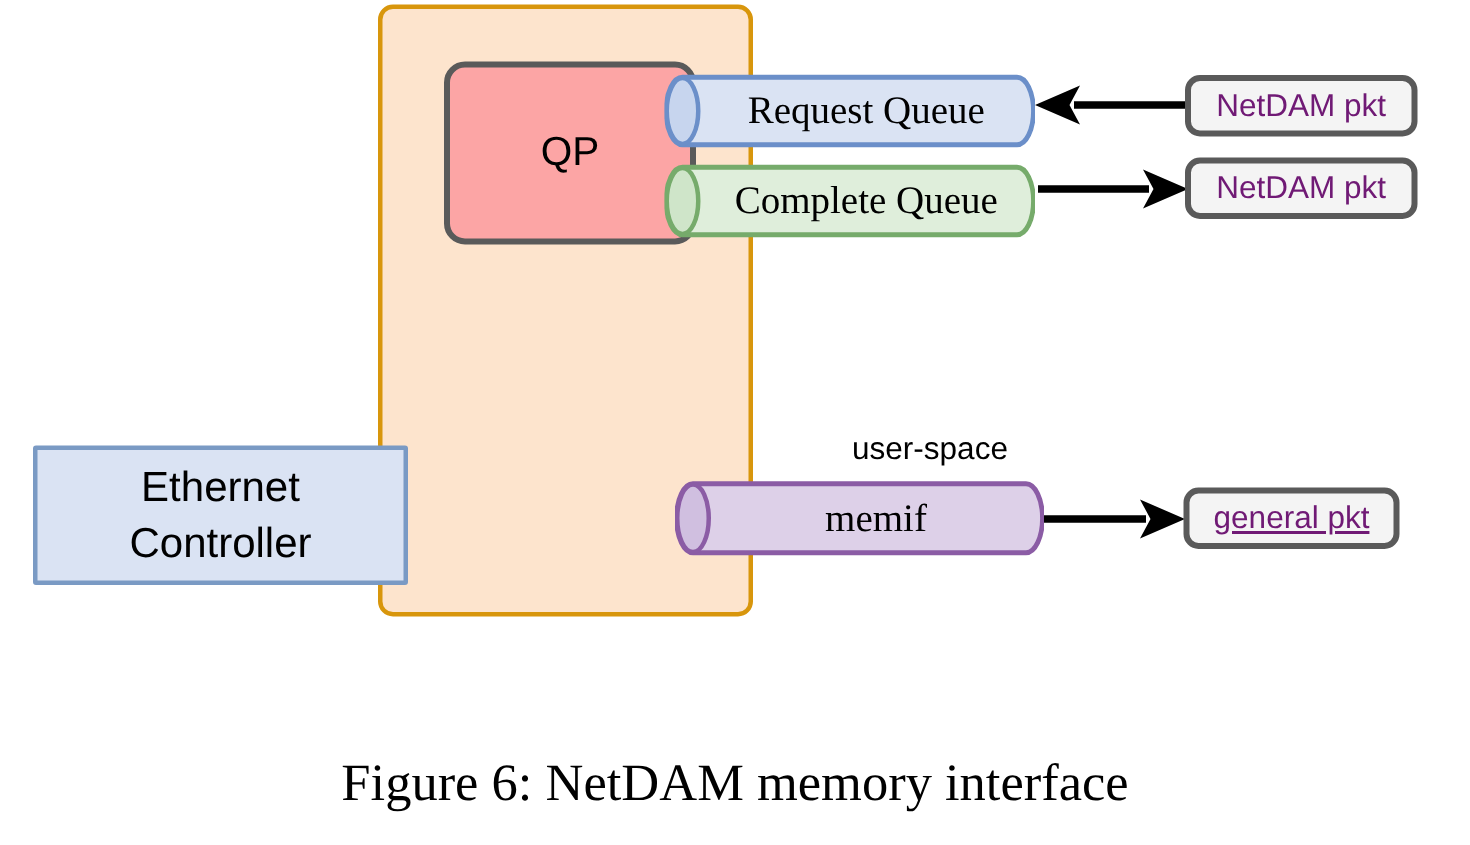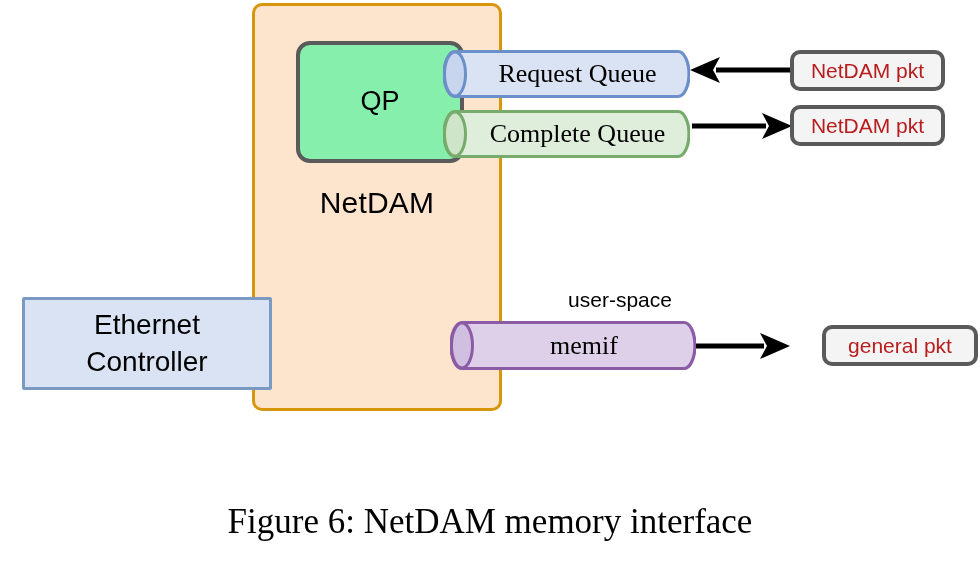--- a/index.html
+++ b/index.html
@@ -41,21 +41,21 @@
     letter-spacing: 0.2px;
   }
 
   
   .qp-memory {
     position: absolute;
     left: 296px;
     top: 41px;
     width: 168px;
     height: 122px;
-    background: #86efac;
+    background: #fca5a5;
     border: 4px solid #5a5a5a;
     border-radius: 14px;
     box-sizing: border-box;
     display: flex;
     align-items: center;
     justify-content: center;
   }
   .qp-memory-label {
     font-size: 27px;
     line-height: 1.32;
@@ -117,21 +117,21 @@
   .pkt-box {
     position: absolute;
     background: #f4f4f4;
     border: 4px solid #5a5a5a;
     border-radius: 10px;
     box-sizing: border-box;
     display: flex;
     align-items: center;
     justify-content: center;
     font-size: 21px;
-    color: #b91c1c;
+    color: #701a75;
   }
 
   
   .arrow-svg {
     position: absolute;
     overflow: visible;
   }
 
   
   .userspace-label {
@@ -156,21 +156,20 @@
     font-size: 35px;
     color: #000000;
   }
 </style>
 </head>
 <body>
 
 <div id="canvas">
 
   <div class="netdam-container"></div>
-  <div class="netdam-label">NetDAM</div>
 
   <div class="qp-memory">
     <div class="qp-memory-label">
       <div>QP</div>
     </div>
   </div>
 
   <div class="ethernet-controller">
     <div class="ethernet-controller-label">
       <div>Ethernet</div>
@@ -216,17 +215,17 @@
 
   <svg class="arrow-svg" style="left:694px; top:331px; width:96px; height:30px;" viewBox="0 0 96 30">
     <line x1="2" y1="15" x2="70" y2="15" stroke="#000000" stroke-width="5"></line>
     <polygon points="96,15 66,2 73,15 66,28" fill="#000000"></polygon>
   </svg>
 
   <div class="pkt-box" style="left:790px; top:50px; width:155px; height:41px;">NetDAM pkt</div>
 
   <div class="pkt-box" style="left:790px; top:105px; width:155px; height:41px;">NetDAM pkt</div>
 
-  <div class="pkt-box" style="left:822px; top:325px; width:156px; height:41px;">general pkt</div>
+  <div class="pkt-box" style="left:789px; top:325px; width:144px; height:41px;text-decoration:underline;">general pkt</div>
 
   <div class="figure-caption">Figure 6: NetDAM memory interface</div>
 
 </div>
 
 </body></html>

